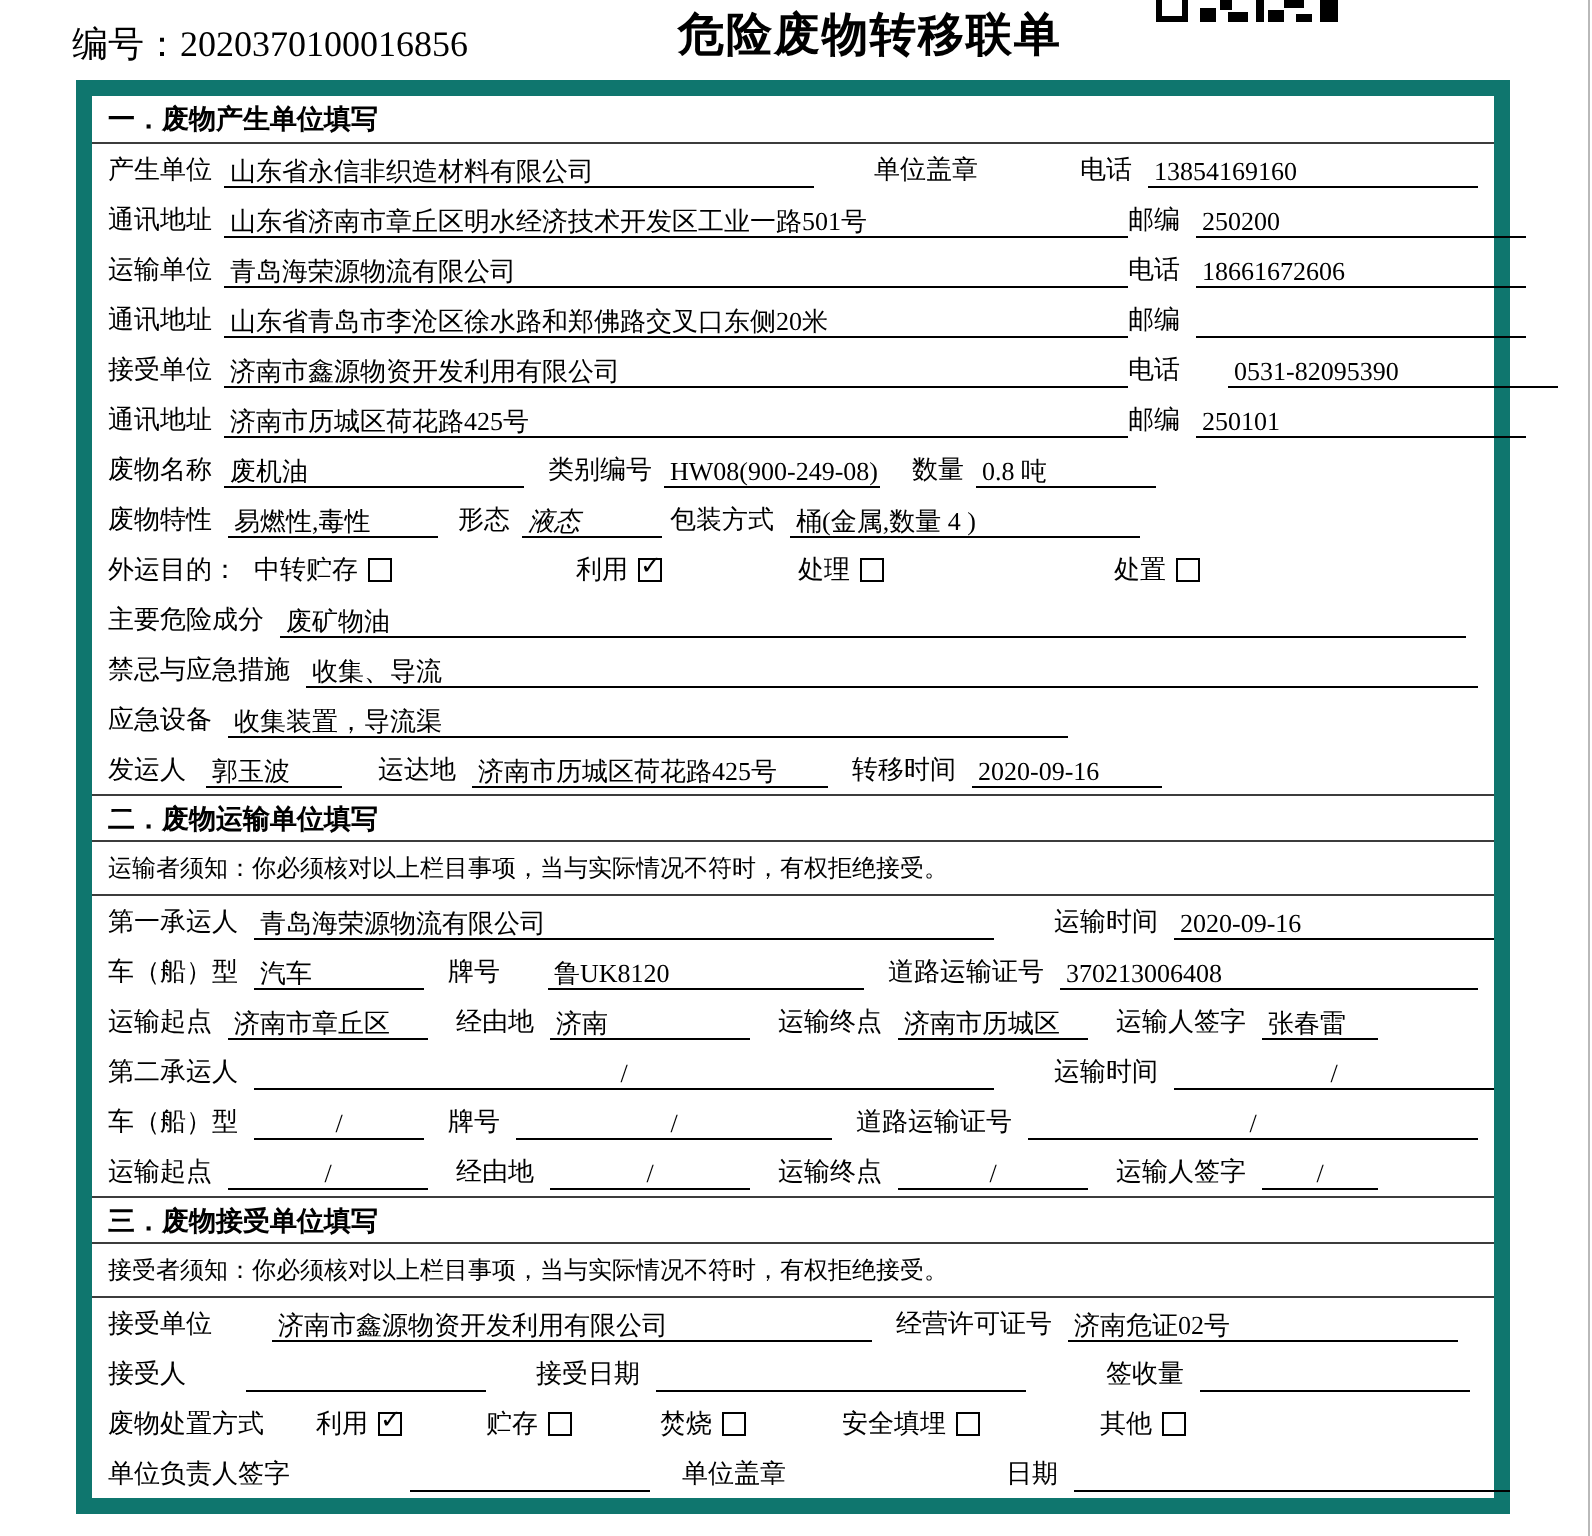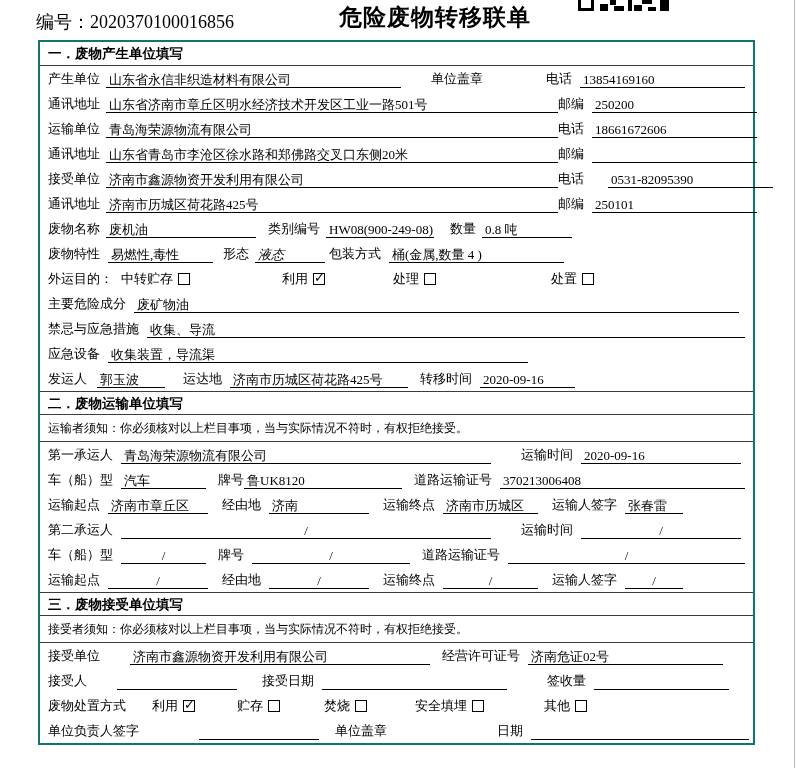--- a/index.html
+++ b/index.html
@@ -9,21 +9,21 @@
     font-family:"Liberation Serif","DejaVu Serif",serif; color:#000; overflow:hidden;
   }
   .page-edge { position:absolute; right:1px; top:0; width:1px; height:768px; background:#b9b9b9; }
   .hdr-serial { position:absolute; left:36px; top:10px; font-size:18px; white-space:nowrap; }
   .hdr-title {
     position:absolute; left:0; top:2px; width:100%; text-align:center;
     font-family:"Liberation Sans","DejaVu Sans",sans-serif;
     font-size:23px; font-weight:bold; letter-spacing:1px; transform:translateX(37px);
   }
   .qr { position:absolute; left:578px; top:0; width:92px; height:11px; }
-  .form { position:absolute; left:38px; top:40px; width:717px; border:2px solid #0f766e; background:#fff; }
+  .form { position:absolute; left:38px; top:40px; width:717px; border:8px solid #0f766e; background:#fff; }
   .section:not(:first-child) .sec-head { border-top:1px solid #3c3c3c; }
   .sec-head {
     height:24px; line-height:23px; padding-left:8px;
     font-family:"Liberation Sans","DejaVu Sans",sans-serif;
     font-size:13.5px; font-weight:bold; border-bottom:1px solid #3c3c3c;
   }
   .notice { height:27px; line-height:27px; padding-left:8px; font-size:12px; border-bottom:1px solid #3c3c3c; white-space:nowrap; }
   .row { height:25px; display:flex; align-items:center; padding:0 8px; font-size:13px; white-space:nowrap; }
   .lbl { flex:none; }
   .val { flex:none; border-bottom:1px solid #000; height:18px; line-height:19px; padding:0 3px; overflow:visible; }
@@ -170,21 +170,21 @@
         <span class="lbl">第一承运人</span>
         <span class="val" style="width:370px;margin-left:8px;">青岛海荣源物流有限公司</span>
         <span class="lbl" style="margin-left:30px;">运输时间</span>
         <span class="val" style="width:160px;margin-left:8px;">2020-09-16</span>
       </div>
 
       <div class="row">
         <span class="lbl">车（船）型</span>
         <span class="val" style="width:85px;margin-left:8px;">汽车</span>
         <span class="lbl" style="margin-left:12px;">牌号</span>
-        <span class="val" style="width:158px;margin-left:0;">鲁UK8120</span>
+        <span class="val" style="width:158px;margin-left:24px;">鲁UK8120</span>
         <span class="lbl" style="margin-left:12px;">道路运输证号</span>
         <span class="val grow" style="margin-left:8px;">370213006408</span>
       </div>
 
       <div class="row">
         <span class="lbl">运输起点</span>
         <span class="val" style="width:100px;margin-left:8px;">济南市章丘区</span>
         <span class="lbl" style="margin-left:14px;">经由地</span>
         <span class="val" style="width:100px;margin-left:8px;">济南</span>
         <span class="lbl" style="margin-left:14px;">运输终点</span>

